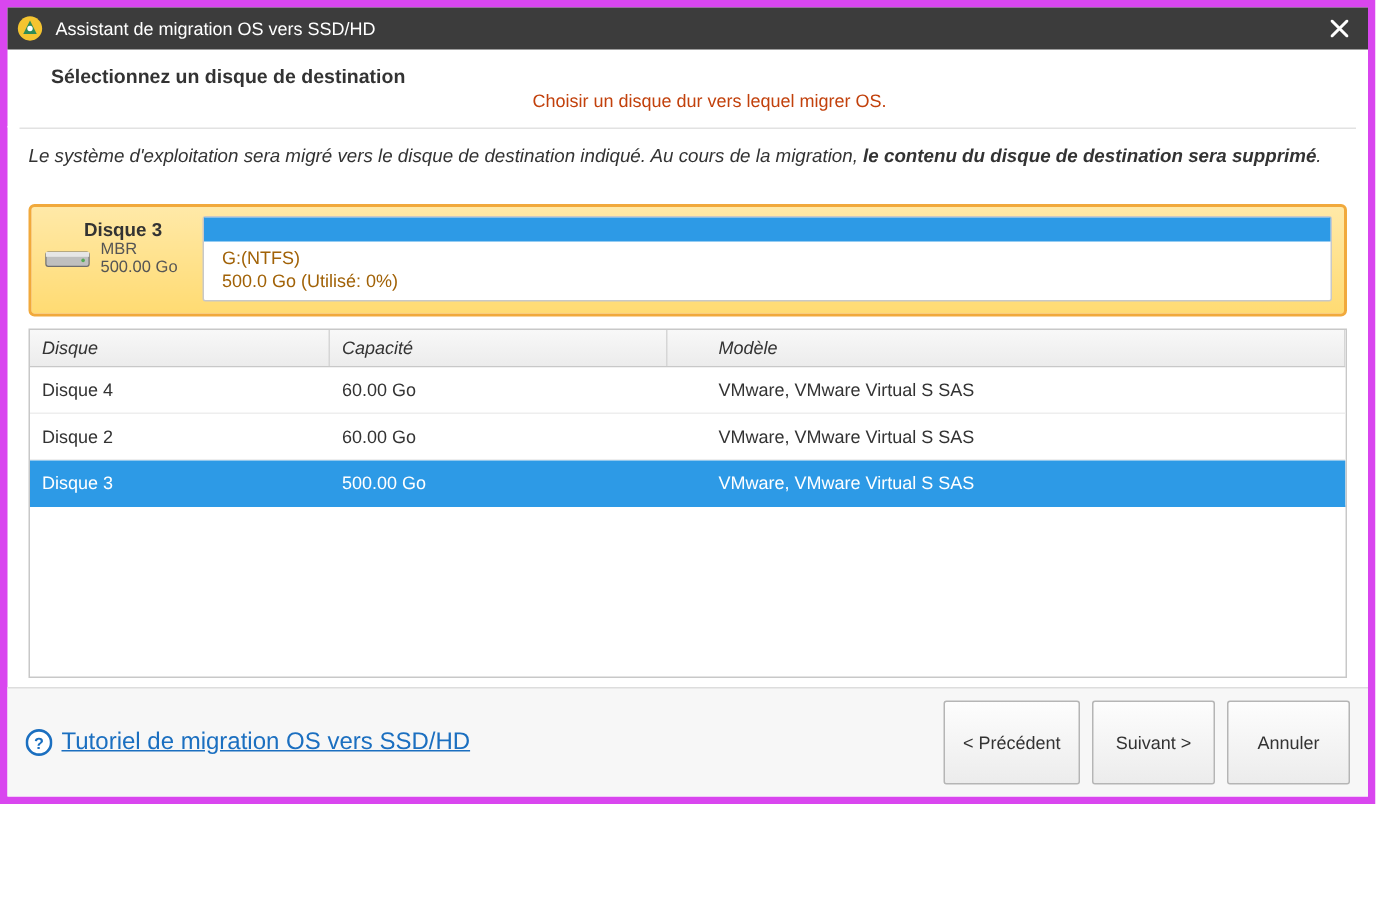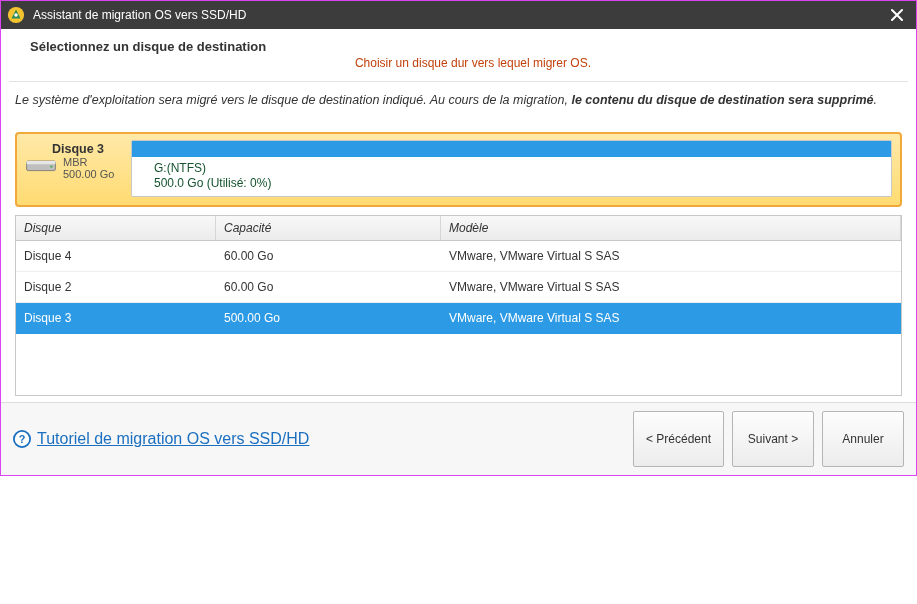--- a/index.html
+++ b/index.html
@@ -4,22 +4,22 @@
 <style>
   * { box-sizing: border-box; margin: 0; padding: 0; }
   body {
     font-family: Arial, "Helvetica Neue", Helvetica, sans-serif;
     font-size: 12px;
     color: #333;
     background: #fff;
   }
   .window {
     width: 917px;
-    height: 476px;
-    border: 1px solid #d946ef;
+    height: 536px;
+    border: 5px solid #d946ef;
     display: flex;
     flex-direction: column;
     background: #fff;
   }
   .titlebar {
     background: #3c3c3c;
     color: #fff;
     height: 28px;
     display: flex;
     align-items: center;
@@ -87,43 +87,43 @@
   .disk-card .left .dname {
     font-weight: bold;
     font-size: 12.5px;
     color: #333;
     text-align: center;
   }
   .disk-card .left .dmeta {
     text-align: left;
     font-size: 11px;
     color: #555;
-    display: flex; align-items: flex-start;
+    display: flex; align-items: center;
     gap:6px;
   }
   .disk-card .left .disk-svg {
     width: 32px; height: 18px;
   }
   .disk-card .right {
     flex: 1;
     background: #fff;
     border: 1px solid #c8c8c8;
     border-radius: 2px;
     padding: 0;
     display: flex; flex-direction: column;
   }
   .disk-card .bar {
     background: #2d9ae6;
     height: 16px;
     width: 100%;
   }
   .disk-card .partinfo {
-    padding: 4px 6px 4px 22px;
-    font-size: 12px;
-    color: #14532d;
+    padding: 4px 6px 4px 12px;
+    font-size: 12px;
+    color: #a16207;
     line-height: 1.3;
   }
   .table {
     border: 1px solid #c8c8c8;
     flex: 1;
     overflow: auto;
     background:#fff;
   }
   .table .thead {
     display: flex;
@@ -147,21 +147,21 @@
     background: #2d9ae6;
     color: #fff;
     border-bottom: 1px solid #2d9ae6;
   }
   .table .td {
     padding: 8px 8px;
     font-size: 12px;
   }
   .col-disk  { width: 200px; }
   .col-cap   { width: 225px; }
-  .col-model { flex: 1; }
+  .col-model { flex: 1; margin-left: 26px; }
   .footer {
     border-top: 1px solid #ddd;
     padding: 8px 12px;
     display: flex;
     align-items: center;
     gap: 8px;
     background: #f7f7f7;
   }
   .footer .help {
     display: flex; align-items: center; gap: 6px;

